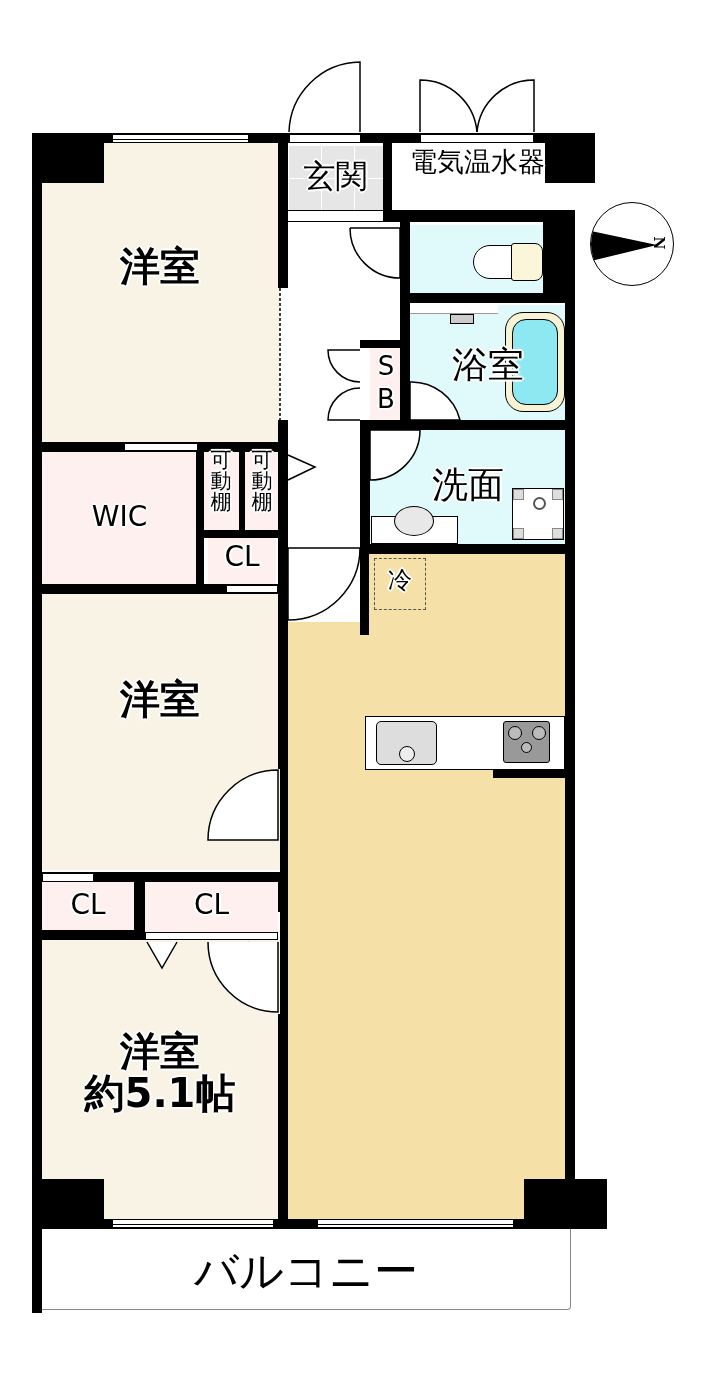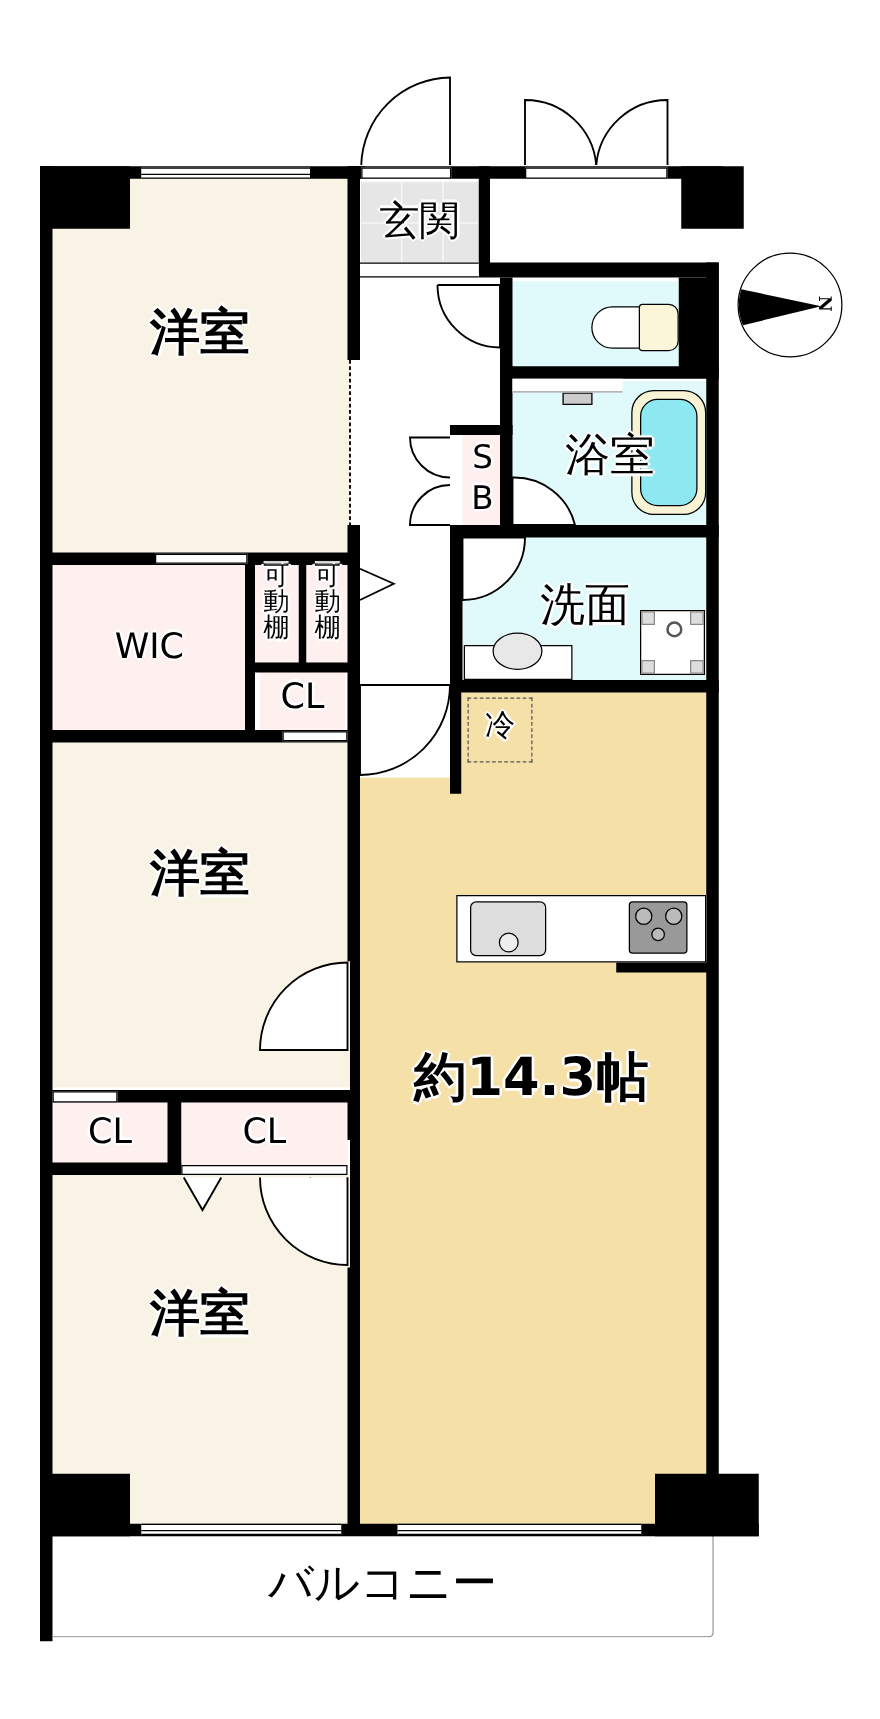--- a/index.html
+++ b/index.html
@@ -222,35 +222,36 @@
 
 <div class="lbl" style="left:60px;top:678px;width:200px;font-size:40px;">
   <div>洋室</div>
 </div>
 
 <div class="lbl lbl-n" style="left:42px;top:890px;width:92px;font-size:28px;">CL</div>
 <div class="lbl lbl-n" style="left:145px;top:890px;width:133px;font-size:28px;">CL</div>
 
 <div class="lbl" style="left:60px;top:1030px;width:200px;font-size:40px;">
   <div>洋室</div>
+  <div>約5.1帖</div>
 </div>
 
 <div class="lbl" style="left:300px;top:840px;width:250px;font-size:42px;">
-  <div>約14.3帖</div>
 </div>
 
 <div class="lbl lbl-n" style="left:288px;top:160px;width:95px;font-size:32px;">玄関</div>
 
 <div class="lbl lbl-n" style="left:390px;top:148px;width:175px;font-size:27px;">
+  <div>電気温水器</div>
 </div>
 
 <div class="lbl lbl-n" style="left:440px;top:346px;width:96px;font-size:36px;">浴室</div>
 
 <div class="lbl lbl-n" style="left:370px;top:350px;width:32px;font-size:26px;line-height:1.25;">
   <div>S</div>
   <div>B</div>
 </div>
 
 <div class="lbl lbl-n" style="left:420px;top:466px;width:96px;font-size:36px;">洗面</div>
 
 <div class="lbl lbl-n" style="left:374px;top:568px;width:52px;font-size:24px;">冷</div>
 
-<div class="lbl lbl-n" style="left:42px;top:1248px;width:528px;font-size:36px;">バルコニー</div>
+<div class="lbl lbl-n" style="left:42px;top:1248px;width:528px;font-size:44px;">バルコニー</div>
 
 </body></html>

